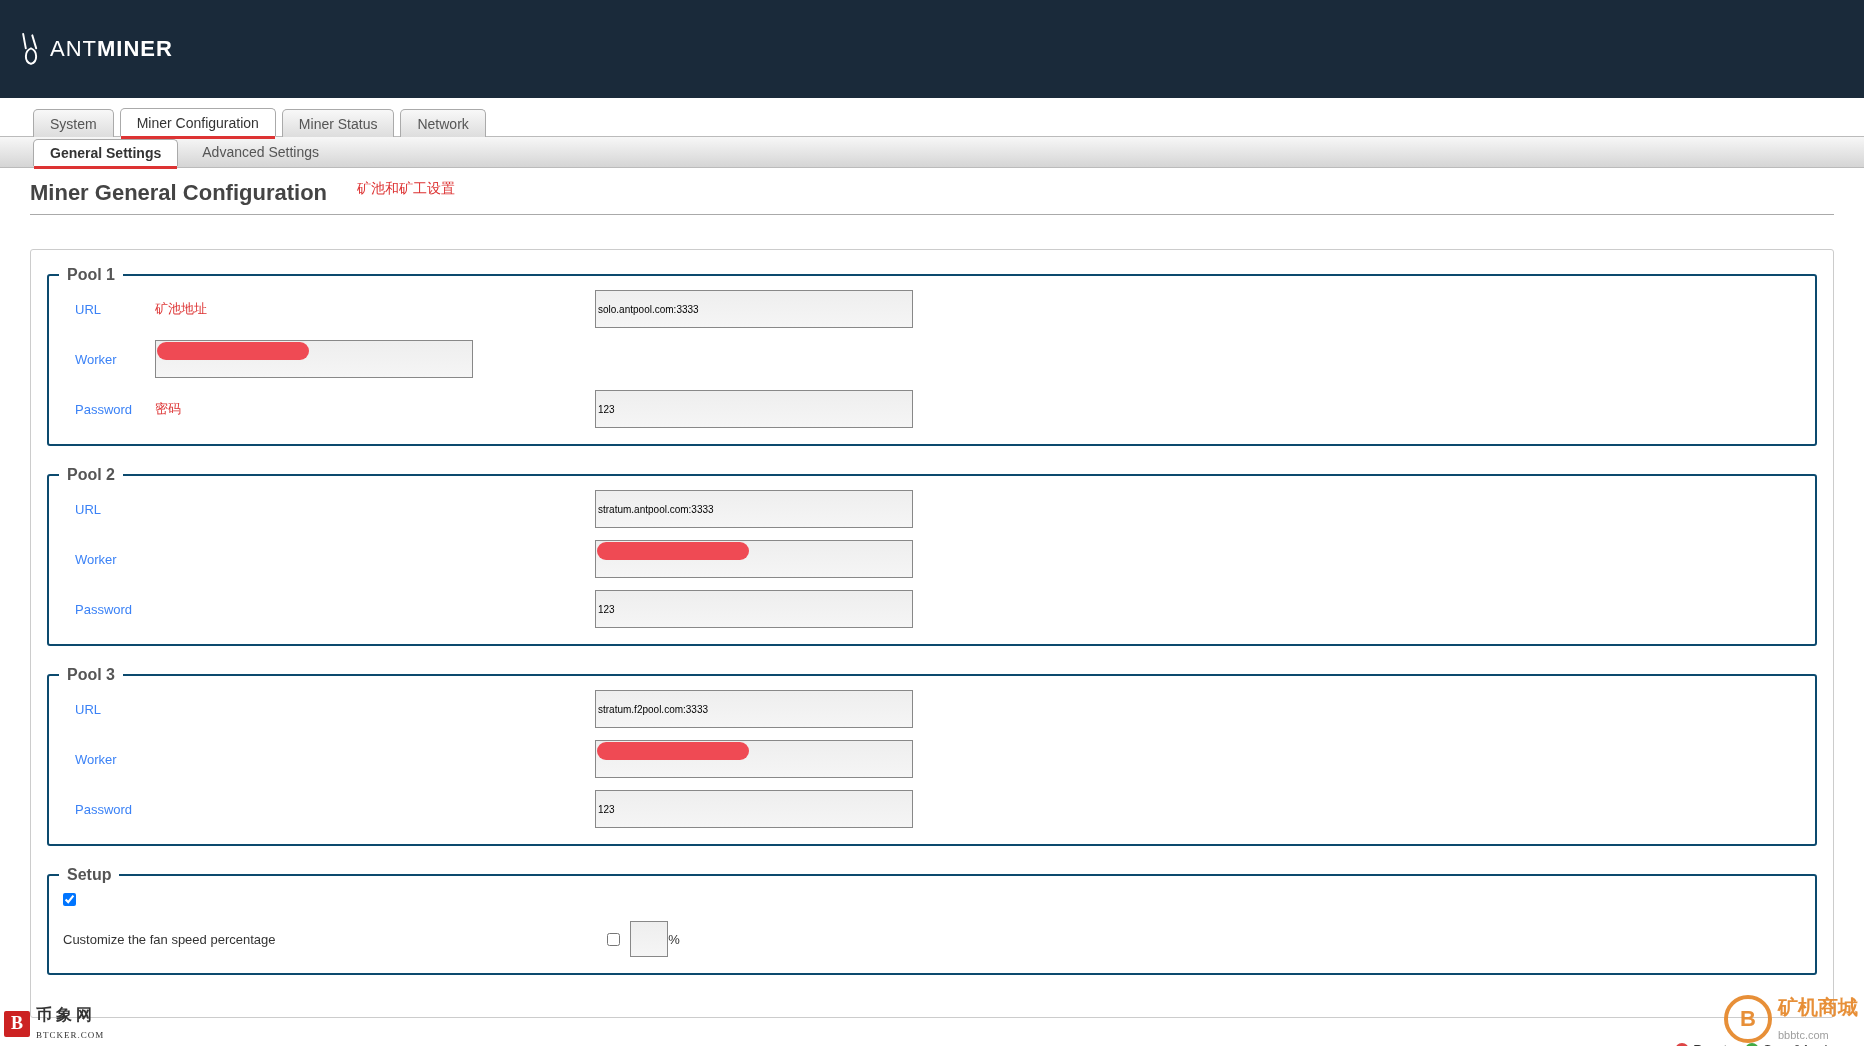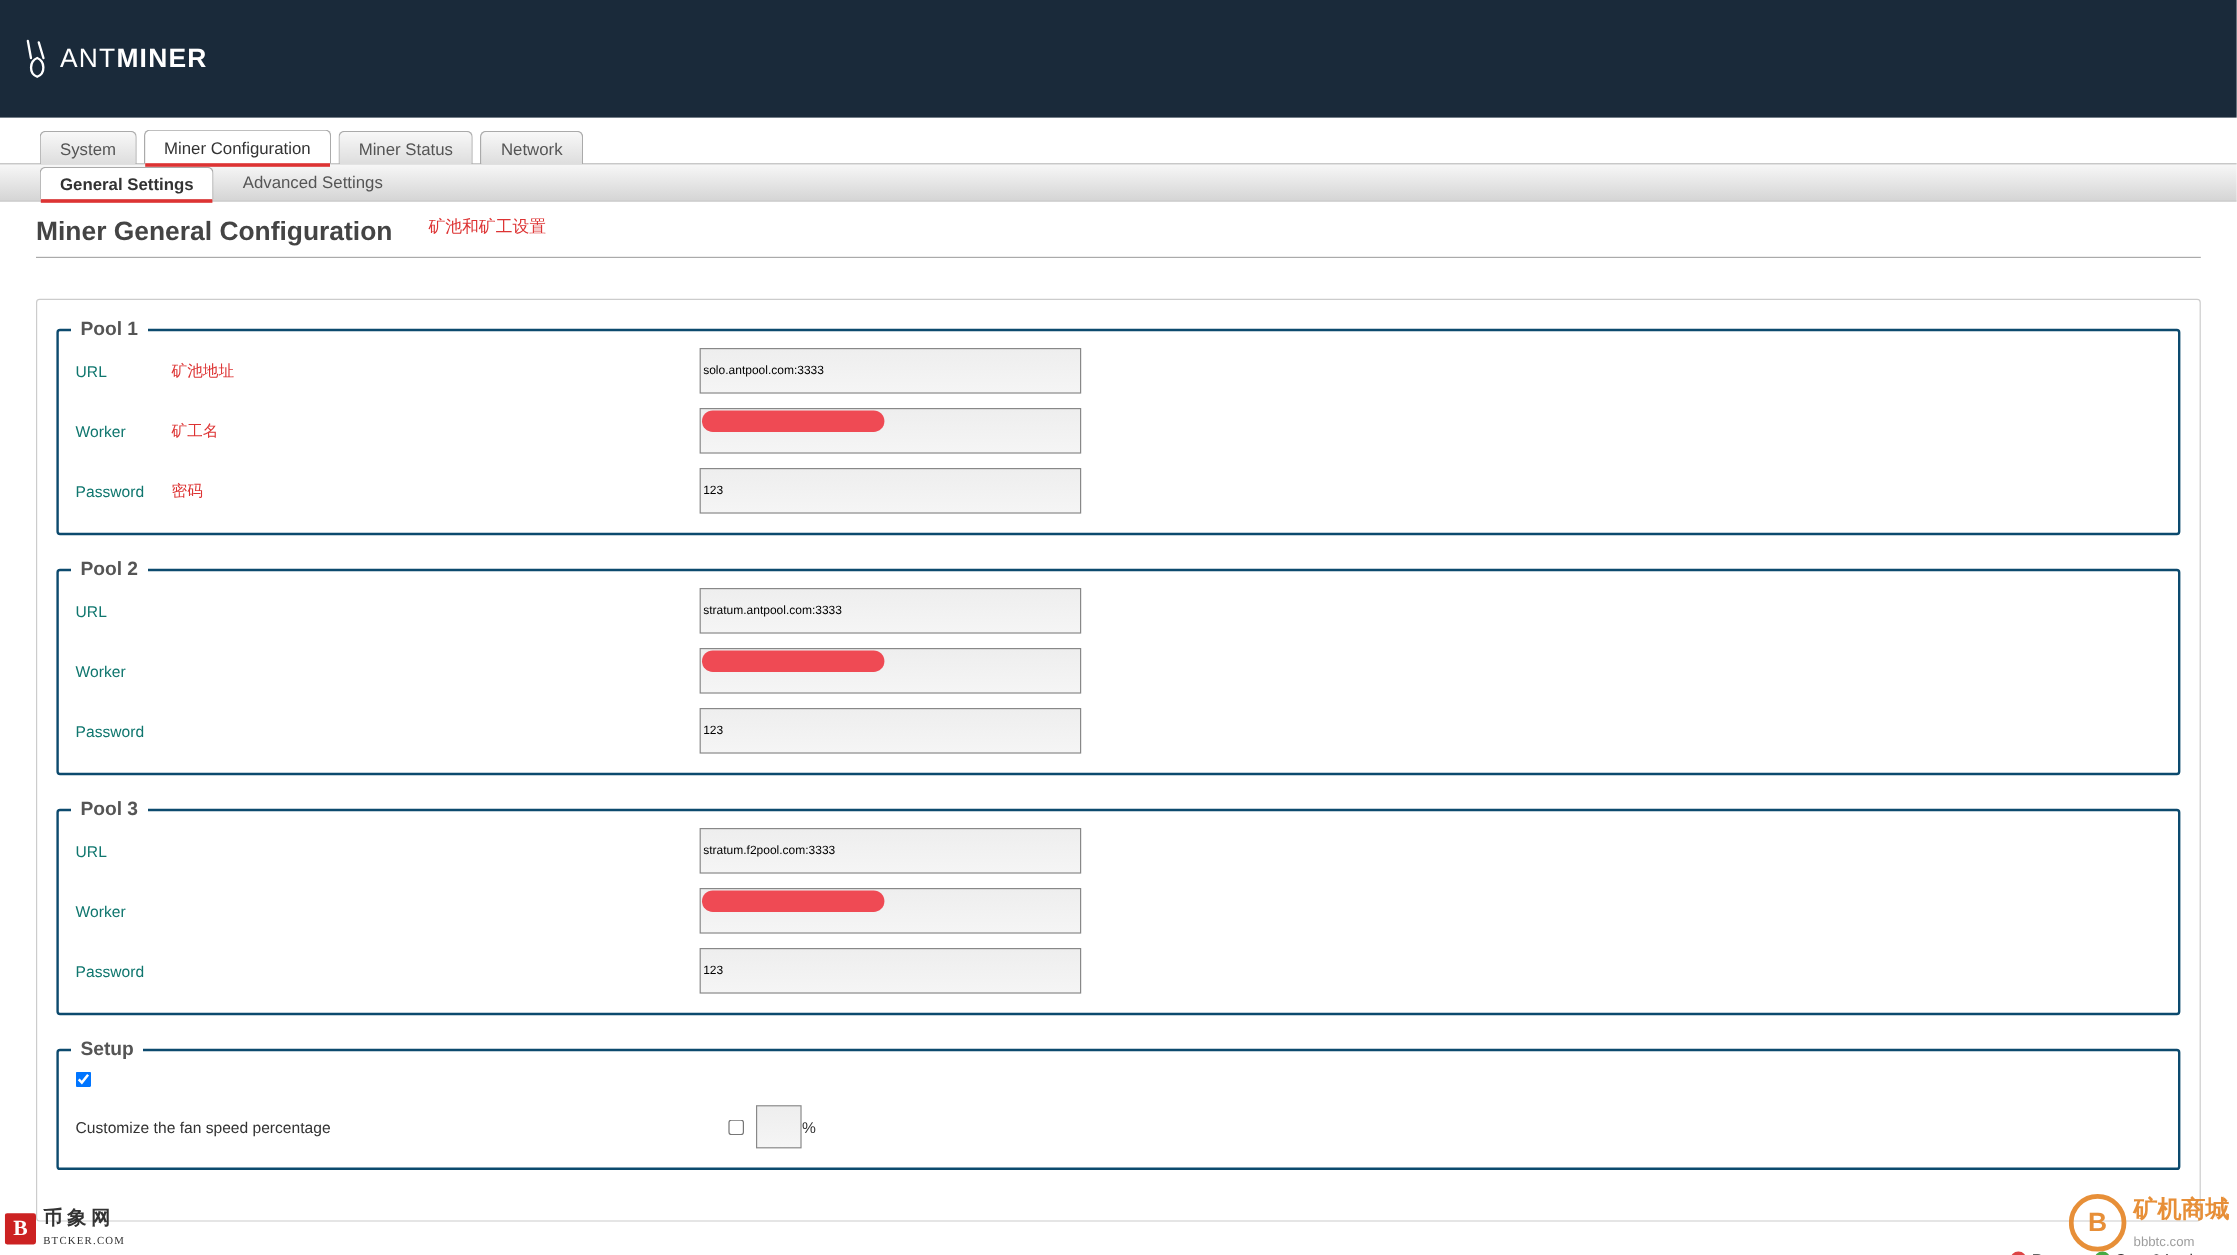--- a/index.html
+++ b/index.html
@@ -14,21 +14,21 @@
 .subtab{padding:5px 16px;border:1px solid #aaa;border-bottom:none;border-radius:5px 5px 0 0;background:linear-gradient(#f8f8f8,#ddd);margin-right:8px;color:#555;font-size:14px;cursor:pointer;position:relative}
 .subtab.active{background:#fff;font-weight:bold;color:#333}
 .content{padding:12px 30px 0 30px}
 .section-head{display:flex;align-items:flex-start;gap:30px;border-bottom:1px solid #aaa;padding-bottom:8px;margin-bottom:34px}
 .section-head h2{margin:0;font-size:22px;color:#444;font-weight:bold}
 .section-head .note{color:#d33;font-size:14px}
 .panel{border:1px solid #ccc;border-radius:3px;padding:16px 16px 22px 16px;margin-bottom:16px}
 fieldset{border:2px solid #0c4a6e;border-radius:3px;padding:0 10px 10px 10px;margin:0 0 20px 0}
 legend{padding:0 8px;color:#555;font-weight:bold;font-size:16px}
 .row{display:flex;align-items:center;padding:6px 0}
-.lbl{width:80px;color:#0f766e;margin-left:4px}
+.lbl{width:80px;color:#3b82f6;margin-left:16px}
 .lblwide{width:540px;color:#333;margin-left:4px}
 .annot{color:#d33;width:440px}
 .fld{position:relative}
 input[type=text]{width:312px;height:20px;border:1px solid #888;background:linear-gradient(#eee,#f5f5f5);font-family:Arial;font-size:10px;padding:8px 2px}
 input.small{width:32px;height:18px}
 .redact{position:absolute;left:2px;top:2px;height:18px;width:152px;background:#ef4a54;border-radius:10px}
 .footer{display:flex;justify-content:flex-end;gap:18px;padding:8px 30px 12px 0;color:#333}
 .fbtn{display:inline-flex;align-items:center;gap:4px;cursor:pointer}
 .icon-circle{width:14px;height:14px;border-radius:50%;display:inline-block}
 .watermark-left{position:fixed;bottom:4px;left:4px;font-family:"Times New Roman",serif;font-size:14px;color:#333;display:flex;align-items:center;gap:6px}
@@ -78,21 +78,20 @@
 
     <fieldset>
       <legend>Pool 1</legend>
       <div class="row">
         <span class="lbl">URL</span>
         <span class="annot">矿池地址</span>
         <span class="fld"><input type="text" value="solo.antpool.com:3333" style=""></span>
       </div>
       <div class="row">
         <span class="lbl">Worker</span>
-        <span class="annot">矿工名</span>
         <span class="fld"><input type="text" value="" style=""><span class="redact"></span></span>
       </div>
       <div class="row">
         <span class="lbl">Password</span>
         <span class="annot">密码</span>
         <span class="fld"><input type="text" value="123" style=""></span>
       </div>
     </fieldset>
 
     <fieldset>

